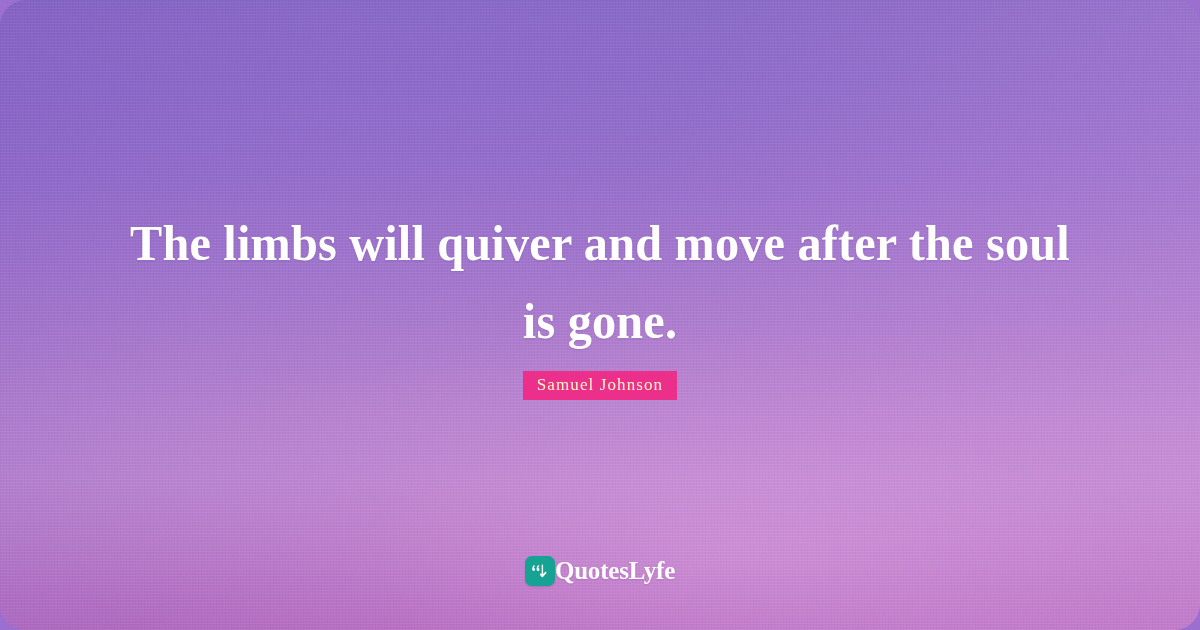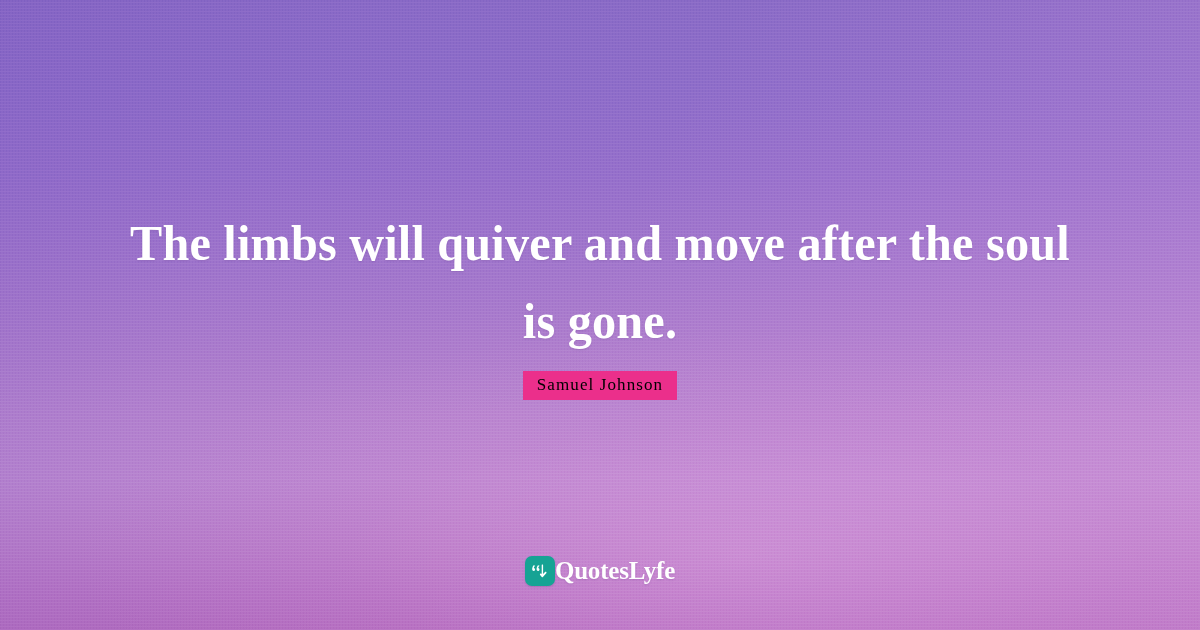--- a/index.html
+++ b/index.html
@@ -26,20 +26,21 @@
         #8a6bc6 0%,
         #8e6dc9 14%,
         #9670cb 28%,
         #a277cc 42%,
         #ae7ecd 55%,
         #b885cf 66%,
         #bd88d0 76%,
         #ba7ec9 86%,
         #b673c3 94%,
         #b36cbe 100%);
+    border-radius: 26px;
   }
 
   
   #bg-wash-diagonal {
     position:absolute; inset:0;
     background:
       linear-gradient(118deg,
         rgba(120,85,190,0.30) 0%,
         rgba(130,95,198,0.12) 24%,
         rgba(255,255,255,0.00) 48%,
@@ -97,21 +98,21 @@
   #author-badge-row {
     position:absolute;
     top:371px;
     left:0; right:0;
     display:flex;
     justify-content:center;
   }
 
   #author-badge {
     background:#eb2f8b;
-    color:#000000;
+    color:#fef9c3;
     font-family:"Liberation Serif", serif;
     font-weight:400;
     font-size:17px;
     line-height:18px;
     letter-spacing:1.1px;
     padding:5px 14px 6px 14px;
     display:inline-block;
     white-space:nowrap;
   }
 

